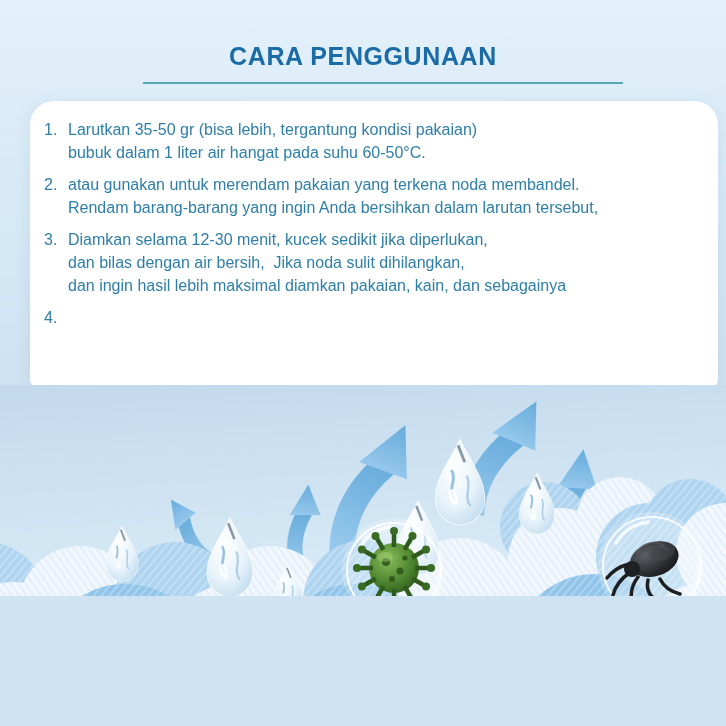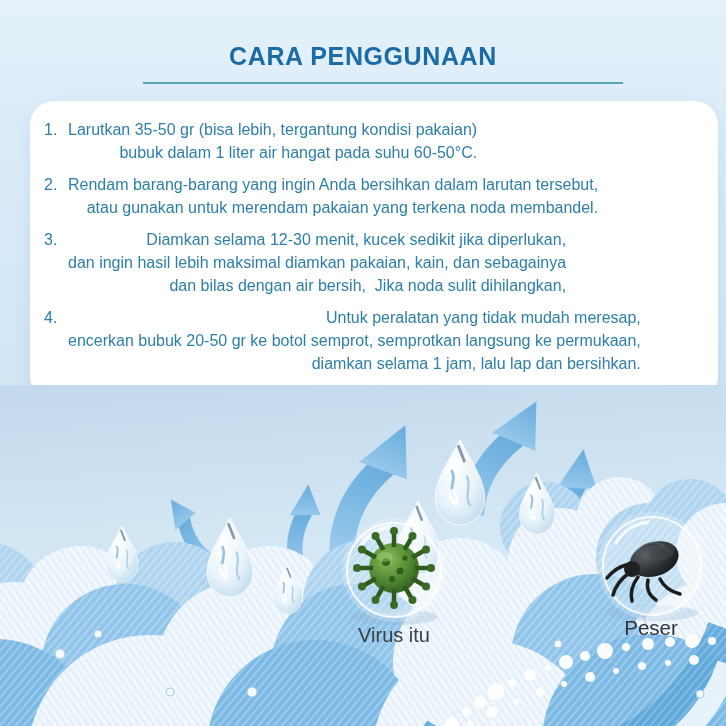--- a/index.html
+++ b/index.html
@@ -1,36 +1,36 @@
 <!DOCTYPE html>
 <html><head>
 <meta charset="utf-8">
 <style>
   html,body{margin:0;padding:0;background:#cfe3f2;}
   .page{
-    position:relative;width:726px;height:726px;overflow:hidden;
+    position:relative;width:726px;height:596px;overflow:hidden;
     background:linear-gradient(180deg,#e4f1fa 0%,#dcecf8 18%,#d3e7f5 45%,#cfe3f2 60%);
     font-family:"Liberation Sans", sans-serif;
   }
   .title{
     position:absolute;top:42px;left:0;width:100%;text-align:center;
     font-size:25px;font-weight:bold;letter-spacing:.6px;color:#1b6ca6;
   }
   .title-underline{
     position:absolute;top:82px;left:143px;width:480px;height:2px;background:#58a6b2;
   }
   .card{
     position:absolute;left:30px;top:101px;width:688px;height:300px;
     background:#ffffff;border-radius:24px;box-shadow:0 4px 16px rgba(90,130,170,.14);
     box-sizing:border-box;padding:13px 16px 0 14px;
   }
   .item{display:flex;margin-top:9px;color:#2e7fa8;font-size:16px;line-height:23px;}
   .item:first-child{margin-top:4px;}
   .item .num{width:24px;flex:0 0 24px;text-align:left;}
-  .item .lines div{white-space:pre;text-align:right;}
+  .item .lines div{white-space:pre;}
   .illu{position:absolute;left:0;top:385px;width:726px;height:341px;}
   svg text{font-family:"Liberation Sans", sans-serif;}
 </style>
 </head>
 <body>
 
 <div class="page">
 
   <div class="title">CARA PENGGUNAAN</div>
   <div class="title-underline"></div>
@@ -39,39 +39,34 @@
     <div class="item">
       <div class="num">1.</div>
       <div class="lines">
         <div>Larutkan 35-50 gr (bisa lebih, tergantung kondisi pakaian)</div>
         <div>bubuk dalam 1 liter air hangat pada suhu 60-50°C.</div>
       </div>
     </div>
     <div class="item">
       <div class="num">2.</div>
       <div class="lines">
+        <div>atau gunakan untuk merendam pakaian yang terkena noda membandel.</div>
         <div>Rendam barang-barang yang ingin Anda bersihkan dalam larutan tersebut,</div>
-        <div>atau gunakan untuk merendam pakaian yang terkena noda membandel.</div>
       </div>
     </div>
     <div class="item">
       <div class="num">3.</div>
       <div class="lines">
         <div>Diamkan selama 12-30 menit, kucek sedikit jika diperlukan,</div>
+        <div>dan bilas dengan air bersih,  Jika noda sulit dihilangkan,</div>
         <div>dan ingin hasil lebih maksimal diamkan pakaian, kain, dan sebagainya</div>
-        <div>dan bilas dengan air bersih,  Jika noda sulit dihilangkan,</div>
       </div>
     </div>
     <div class="item">
       <div class="num">4.</div>
-      <div class="lines">
-        <div>Untuk peralatan yang tidak mudah meresap,</div>
-        <div>encerkan bubuk 20-50 gr ke botol semprot, semprotkan langsung ke permukaan,</div>
-        <div>diamkan selama 1 jam, lalu lap dan bersihkan.</div>
-      </div>
     </div>
   </div>
 
   <svg class="illu" id="illu" viewBox="0 0 726 341">
     <defs>
       <linearGradient id="skyG" x1="0" y1="0" x2="0.15" y2="1">
         <stop offset="0" stop-color="#c3d9ec"></stop>
         <stop offset="0.55" stop-color="#d5e8f5"></stop>
         <stop offset="1" stop-color="#e6f2fa"></stop>
       </linearGradient>

